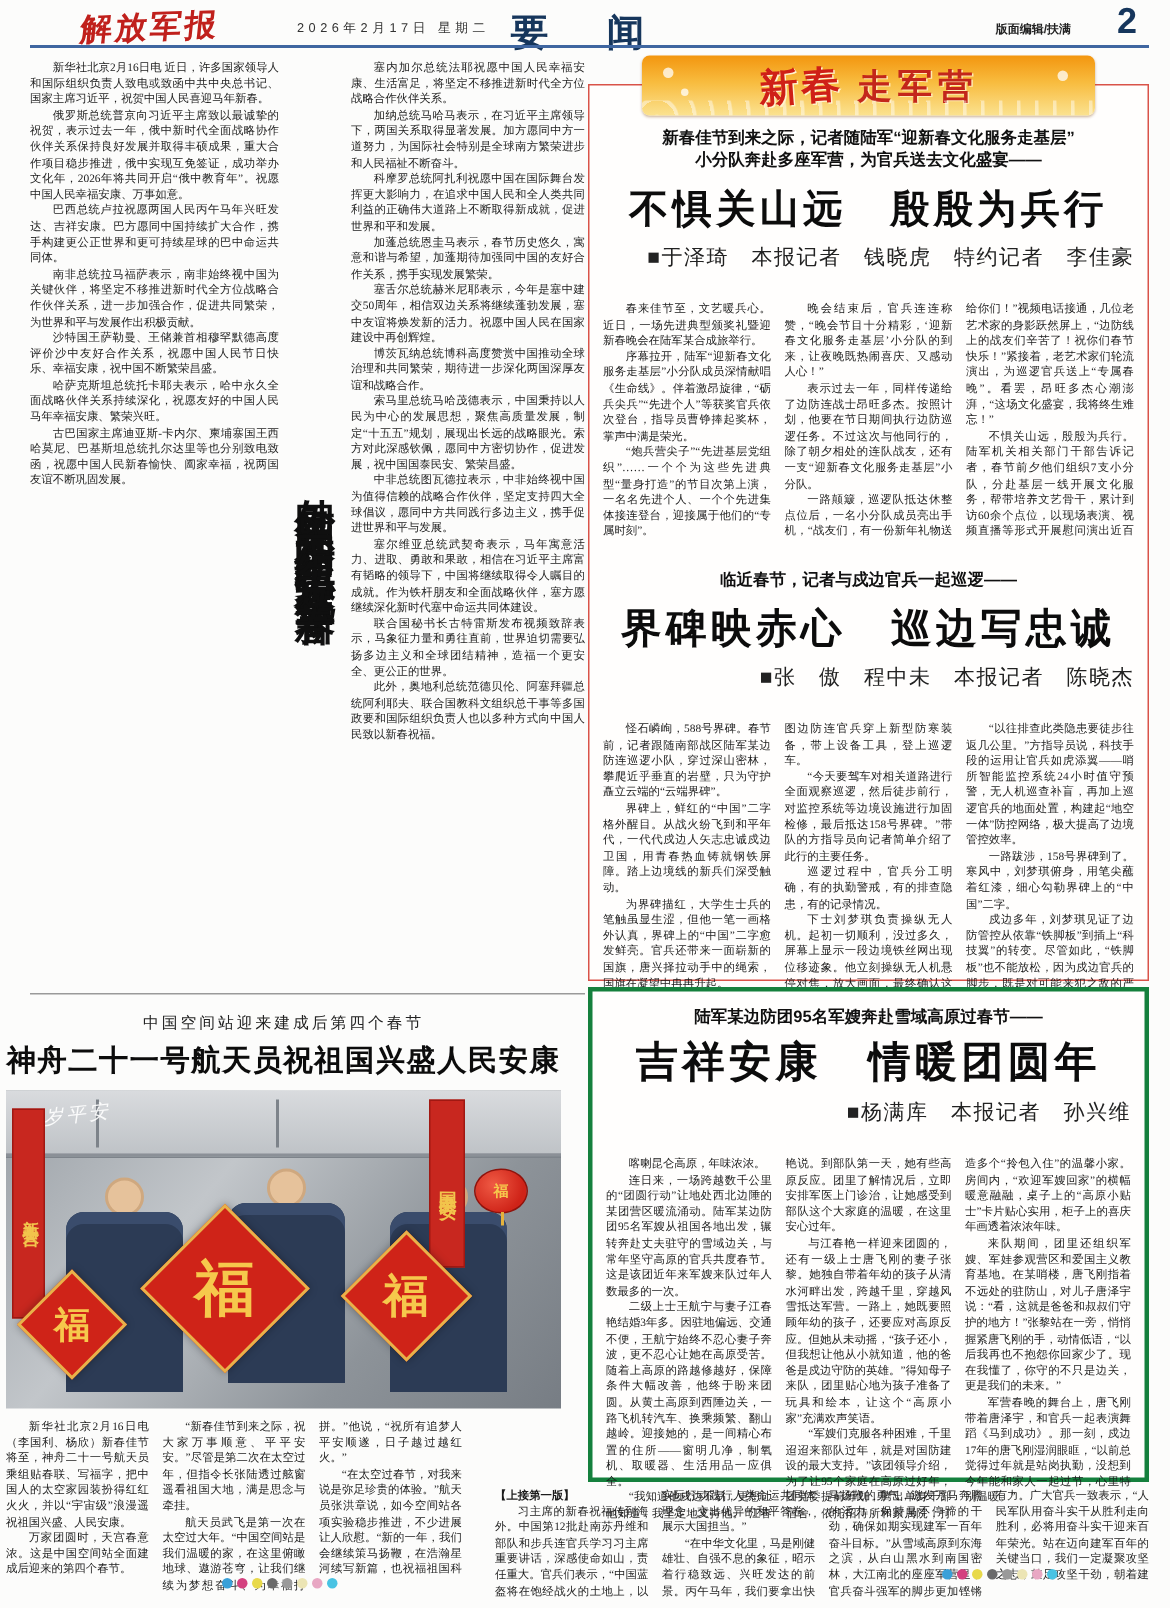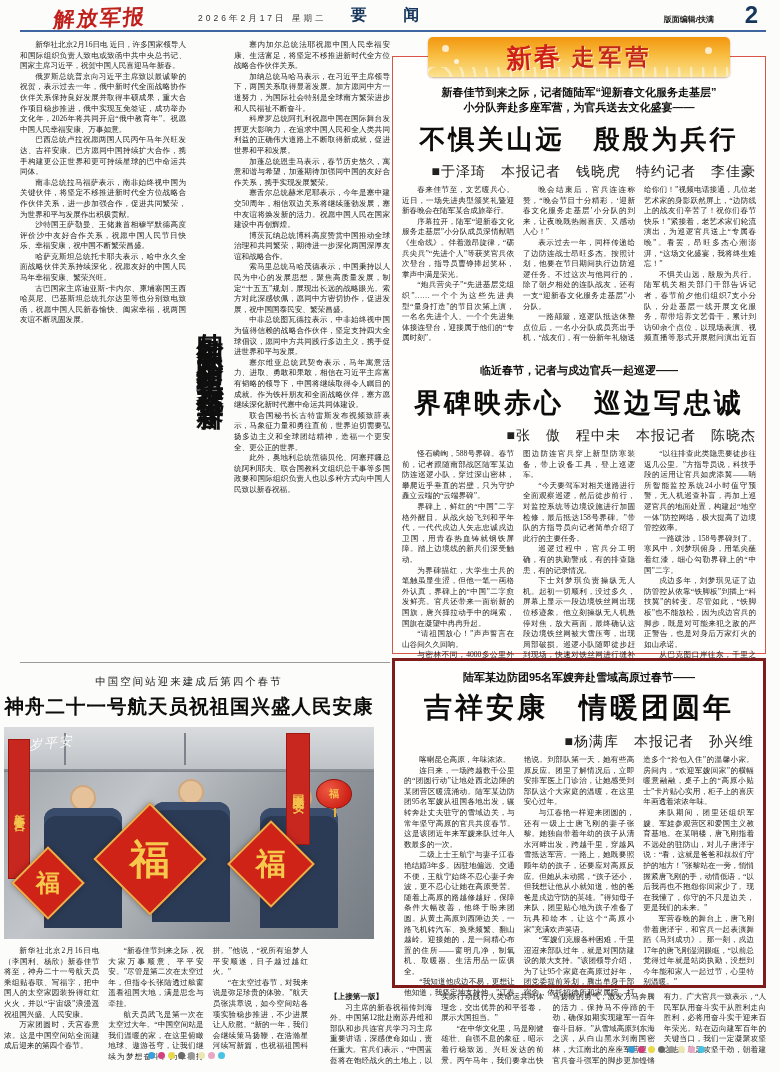--- a/index.html
+++ b/index.html
@@ -4,21 +4,21 @@
 <style>
   * { margin:0; padding:0; box-sizing:border-box; }
   html,body { background:#e8e8e6; }
   body { font-family:"Liberation Serif", serif; }
   .page { position:relative; width:780px; height:1072px; background:#fcfcfb; margin:0 auto; overflow:hidden; }
 
   
   .masthead { position:absolute; left:20px; top:4px; width:746px; height:24px; }
   .logo { position:absolute; left:34px; top:0; font-size:21px; font-weight:bold; color:#c0201c; transform:skewX(-8deg) rotate(-2deg); letter-spacing:2px; }
   .date-line { position:absolute; left:178px; top:9px; font-size:8.5px; letter-spacing:3px; color:#333; font-family:"Liberation Sans",sans-serif; }
-  .section-title { position:absolute; left:50%; transform:translateX(-50%); top:1px; font-size:16px; font-weight:bold; color:#16365c; letter-spacing:16px; font-family:"Liberation Sans",sans-serif; white-space:nowrap; }
+  .section-title { position:absolute; left:50%; transform:translateX(-50%); top:1px; font-size:25px; font-weight:bold; color:#16365c; letter-spacing:16px; font-family:"Liberation Sans",sans-serif; white-space:nowrap; }
   .editor { position:absolute; right:52px; top:10px; font-size:8px; color:#222; font-weight:bold; font-family:"Liberation Sans",sans-serif; }
   .page-num { position:absolute; right:8px; top:-3px; font-size:24px; font-weight:bold; color:#16365c; font-family:"Liberation Sans",sans-serif; }
   .head-rule { position:absolute; left:20px; top:30px; width:746px; height:2px; background:#3f66a0; }
 
   
   .body-text p { font-size:7.6px; line-height:10.6px; color:#1c1c1c; text-align:justify; text-indent:2em; }
 
   
   .foreign { position:absolute; left:20px; top:40px; width:370px; height:618px; display:flex; }
   .foreign .fcol1 { width:166px; overflow:hidden; }
@@ -30,27 +30,27 @@
   
   .box-spring { position:absolute; left:392px; top:56px; width:374px; height:598px; border:1px solid #d95349; background:#fffefd; padding:0 9px; }
   .banner { position:absolute; left:50%; transform:translateX(-50%); top:-20px; width:302px; height:40px; background:linear-gradient(180deg,#f3960f,#f8bc3f 45%,#fbe290); border-radius:5px; box-shadow:0 1px 2px rgba(120,60,0,.4); display:flex; align-items:center; justify-content:center; gap:10px; overflow:hidden; }
   .banner:before { content:""; position:absolute; left:0; bottom:0; width:100%; height:10px; background:repeating-radial-gradient(circle at 10px 12px, rgba(255,255,255,.45) 0 2px, transparent 3px 12px); }
   .banner .b1 { font-size:26px; font-weight:bold; color:#cf2017; transform:rotate(-4deg); text-shadow:1px 1px 0 #fff3cf; letter-spacing:2px; }
   .banner .b2 { font-size:23px; font-weight:bold; color:#c3261b; letter-spacing:4px; text-shadow:1px 1px 0 #ffe9b0; font-family:"Liberation Sans",sans-serif; }
   .blossom { position:absolute; width:7px; height:7px; border-radius:50%; background:#fff; opacity:.75; }
   .intro { margin-top:28px; text-align:center; font-size:11px; line-height:15px; font-weight:bold; color:#111; font-family:"Liberation Sans",sans-serif; }
   .headline-lg { text-align:center; font-size:26px; font-weight:bold; color:#0c0c0c; letter-spacing:3px; margin-top:7px; font-family:"Liberation Sans",sans-serif; white-space:nowrap; }
   .byline { text-align:right; font-size:14px; color:#222; margin-top:6px; letter-spacing:1px; }
-  .cols3 { margin-top:4px; column-count:3; column-gap:9px; overflow:hidden; }
+  .cols3 { margin-top:20px; column-count:3; column-gap:9px; overflow:hidden; }
   .h-cult-body { height:166px; }
   .kicker2 { margin-top:12px; text-align:center; font-size:11px; font-weight:bold; color:#101010; font-family:"Liberation Sans",sans-serif; }
   .h-border-body { height:232px; }
 
   
-  .box-wives { position:absolute; left:392px; top:658px; width:374px; height:330px; border:3px solid #7f1d1d; background:#fffefd; padding:0 9px; }
+  .box-wives { position:absolute; left:392px; top:658px; width:374px; height:330px; border:3px solid #15803d; background:#fffefd; padding:0 9px; }
   .box-wives .kicker2 { margin-top:9px; }
   .box-wives .headline-lg { font-size:28px; margin-top:4px; }
   .h-wives-body { height:244px; }
 
   
   .shenzhou { position:absolute; left:4px; top:666px; width:370px; }
   .shenzhou .kicker { text-align:center; font-size:10.5px; color:#222; margin-top:9px; letter-spacing:2px; }
   .shenzhou .headline { text-align:center; font-size:19.5px; font-weight:bold; color:#0c0c0c; letter-spacing:1px; margin-top:4px; font-family:"Liberation Sans",sans-serif; white-space:nowrap; }
   .photo { position:relative; margin-top:7px; width:370px; height:212px; background:linear-gradient(130deg,#9aa0a6 0%,#c2c6ca 35%,#8d9399 70%,#777d84 100%); overflow:hidden; }
   .photo .panel { position:absolute; left:0; top:0; width:100%; height:44px; background:linear-gradient(180deg,#d9dbde,#bfc3c7); border-bottom:2px solid #8b9097; }

